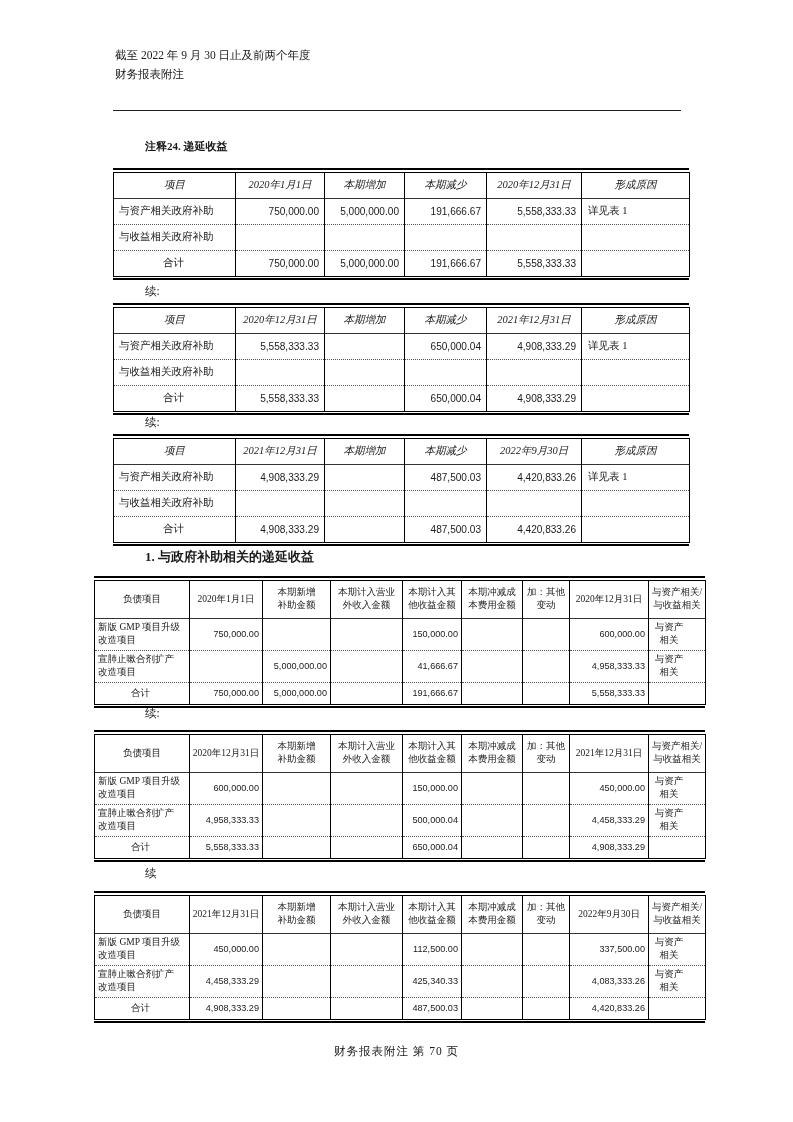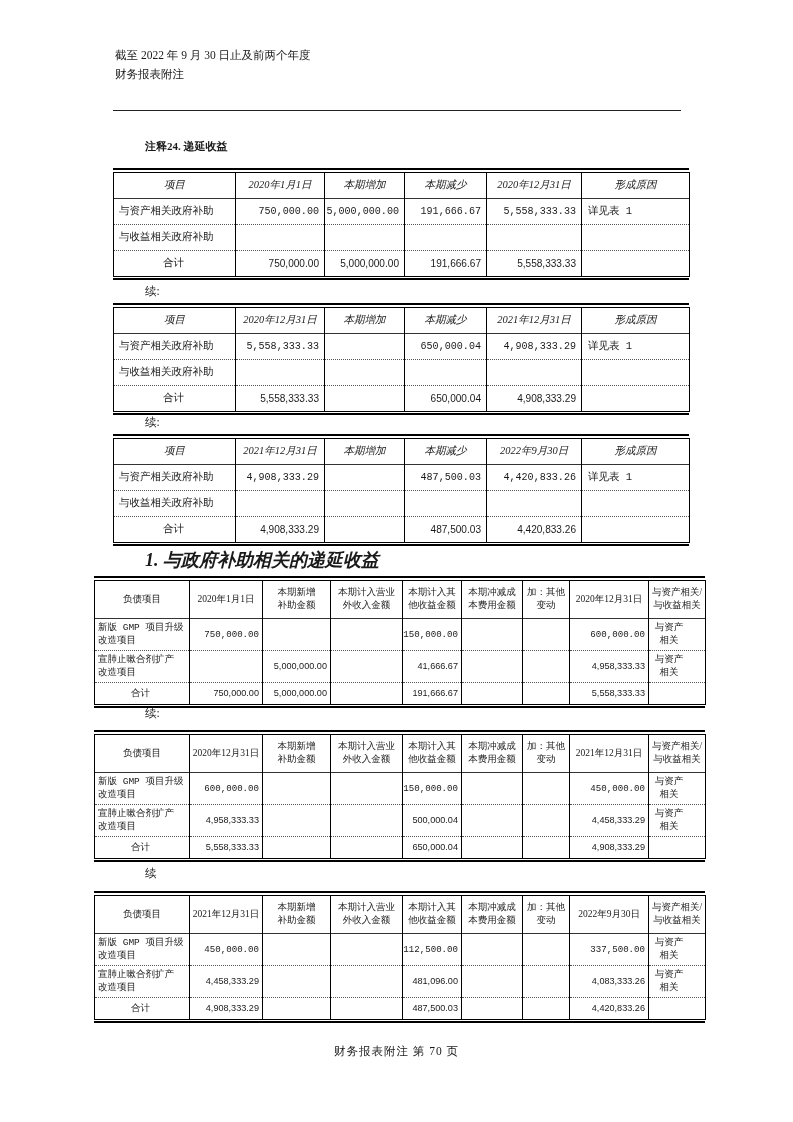--- a/index.html
+++ b/index.html
@@ -6,37 +6,37 @@
   body{
     width:793px;height:1122px;background:#ffffff;position:relative;
     font-family:"Liberation Serif","DejaVu Serif",serif;
     color:#1a1a1a;overflow:hidden;
   }
   .abs{position:absolute;}
   
   .page-header{top:46px;left:115px;font-size:11.5px;line-height:19px;}
   .header-rule{top:110px;left:113px;width:568px;border-top:1.5px solid #222;height:0;}
   .note-title{top:139px;left:145px;font-size:11px;font-weight:bold;}
-  .section-title{top:548px;left:145px;font-size:18px;font-weight:bold;font-style:italic;}
+  .section-title{top:548px;left:145px;font-size:13px;font-weight:bold;}
   .cont-label{left:145px;font-size:11.5px;}
   .cont1{top:284px;} .cont2{top:415px;} .cont3{top:706px;} .cont4{top:866px;}
   
   .tblwrap{border-top:2px solid #000;border-bottom:2px solid #000;padding:1.5px 0;}
   .t1{top:168px;left:113px;width:576px;}
   .t2{top:303px;left:113px;width:576px;}
   .t3{top:434px;left:113px;width:576px;}
   .t4{top:576px;left:94px;width:611px;}
   .t5{top:730px;left:94px;width:611px;}
   .t6{top:891px;left:94px;width:611px;}
   table{width:100%;border-collapse:collapse;table-layout:fixed;
         border-top:1px solid #000;border-bottom:1px solid #000;}
   th,td{border-left:1px solid #000;border-right:1px solid #000;
         white-space:pre-line;overflow:hidden;font-weight:normal;vertical-align:middle;padding:0;}
   tbody tr td{border-top:1px dotted #555;}
-  tbody tr:first-child td{border-top:1px solid #333;font-family:Liberation Mono, monospace;}
+  tbody tr:first-child td{border-top:1px solid #333;}
   
   .sum{font-size:10.5px;}
   .sum th{height:25px;text-align:center;font-style:italic;}
   .sum td{height:25px;text-align:right;padding-right:5px;}
   .sum td:first-child{text-align:left;padding:0 2px 0 5px;}
   .sum td:last-child{text-align:left;padding-left:6px;}
   .sum tr.total-row td:first-child{text-align:center;padding-left:0;}
   
   .det{font-size:9.5px;}
   .det th{height:37px;text-align:center;line-height:13px;}
@@ -405,21 +405,21 @@
           <td class="num">337,500.00</td>
           <td>与资产
 相关</td>
         </tr>
         <tr>
           <td>宣肺止嗽合剂扩产
 改造项目</td>
           <td class="num">4,458,333.29</td>
           <td></td>
           <td></td>
-          <td class="num">481,096.00</td>
+          <td class="num">425,340.33</td>
           <td></td>
           <td></td>
           <td class="num">4,083,333.26</td>
           <td>与资产
 相关</td>
         </tr>
         <tr class="total-row">
           <td>合计</td>
           <td class="num">4,908,333.29</td>
           <td></td>

